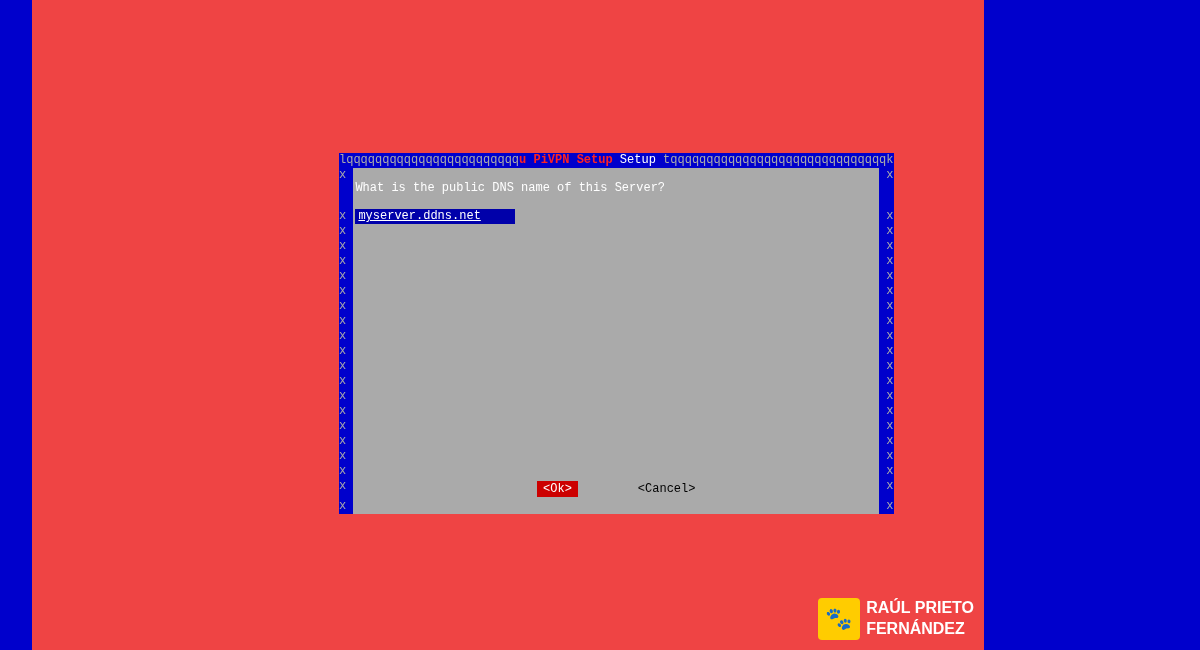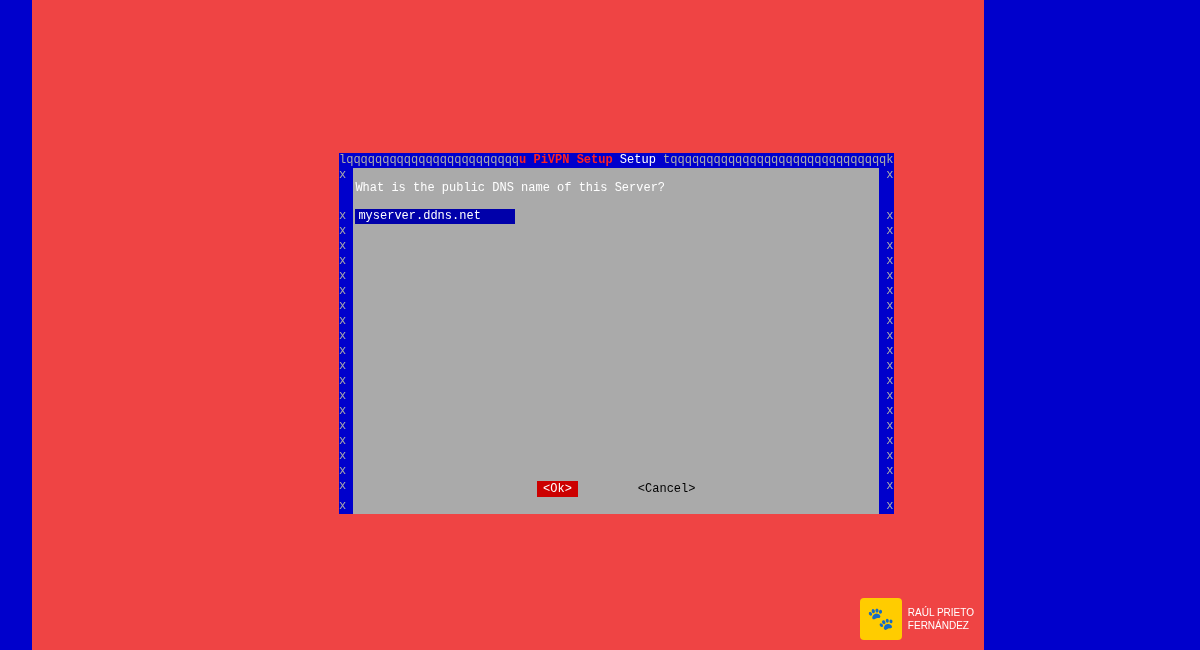--- a/index.html
+++ b/index.html
@@ -40,22 +40,22 @@
       background-color: #ffcc00;
       border-radius: 4px;
       display: flex;
       align-items: center;
       justify-content: center;
       font-size: 22px;
     }
 
     .watermark-text {
       font-family: Arial, sans-serif;
-      font-weight: normal;
-      font-size: 10px;
+      font-weight: bold;
+      font-size: 16px;
       color: #ffffff;
       text-transform: uppercase;
       line-height: 1.3;
     }
   </style>
 </head>
 <body>
 
 <div class="main-screen">
 
@@ -72,21 +72,21 @@
 
     <div style="display:flex; background:#0000cc;">
       <span style="color:#aaaaaa; background:#0000cc; white-space:pre;">x </span>
       <span style="color:#ffffff; background:#aaaaaa; flex:1; padding:13px 2px;">What is the public DNS name of this Server?</span>
       <span style="color:#aaaaaa; background:#0000cc; white-space:pre;"> x</span>
     </div>
 
     <div style="display:flex; background:#0000cc;">
       <span style="color:#aaaaaa; background:#0000cc; white-space:pre;">x </span>
       <span style="background:#aaaaaa; flex:1; padding:0 2px;">
-        <span style="background:#0000aa; color:#ffffff; display:inline-block; min-width:160px; padding:0 3px;">myserver.ddns.net</span>
+        <span style="background:#0000aa; color:#ffffff; display:inline-block; min-width:160px; padding:0 3px;text-decoration:underline;">myserver.ddns.net</span>
       </span>
       <span style="color:#aaaaaa; background:#0000cc; white-space:pre;"> x</span>
     </div>
 
     <div>
       <div style="display:flex; background:#0000cc;">
           <span style="color:#aaaaaa; background:#0000cc; white-space:pre;">x </span>
           <span style="background:#aaaaaa; flex:1;">&nbsp;</span>
           <span style="color:#aaaaaa; background:#0000cc; white-space:pre;"> x</span>
         </div>

